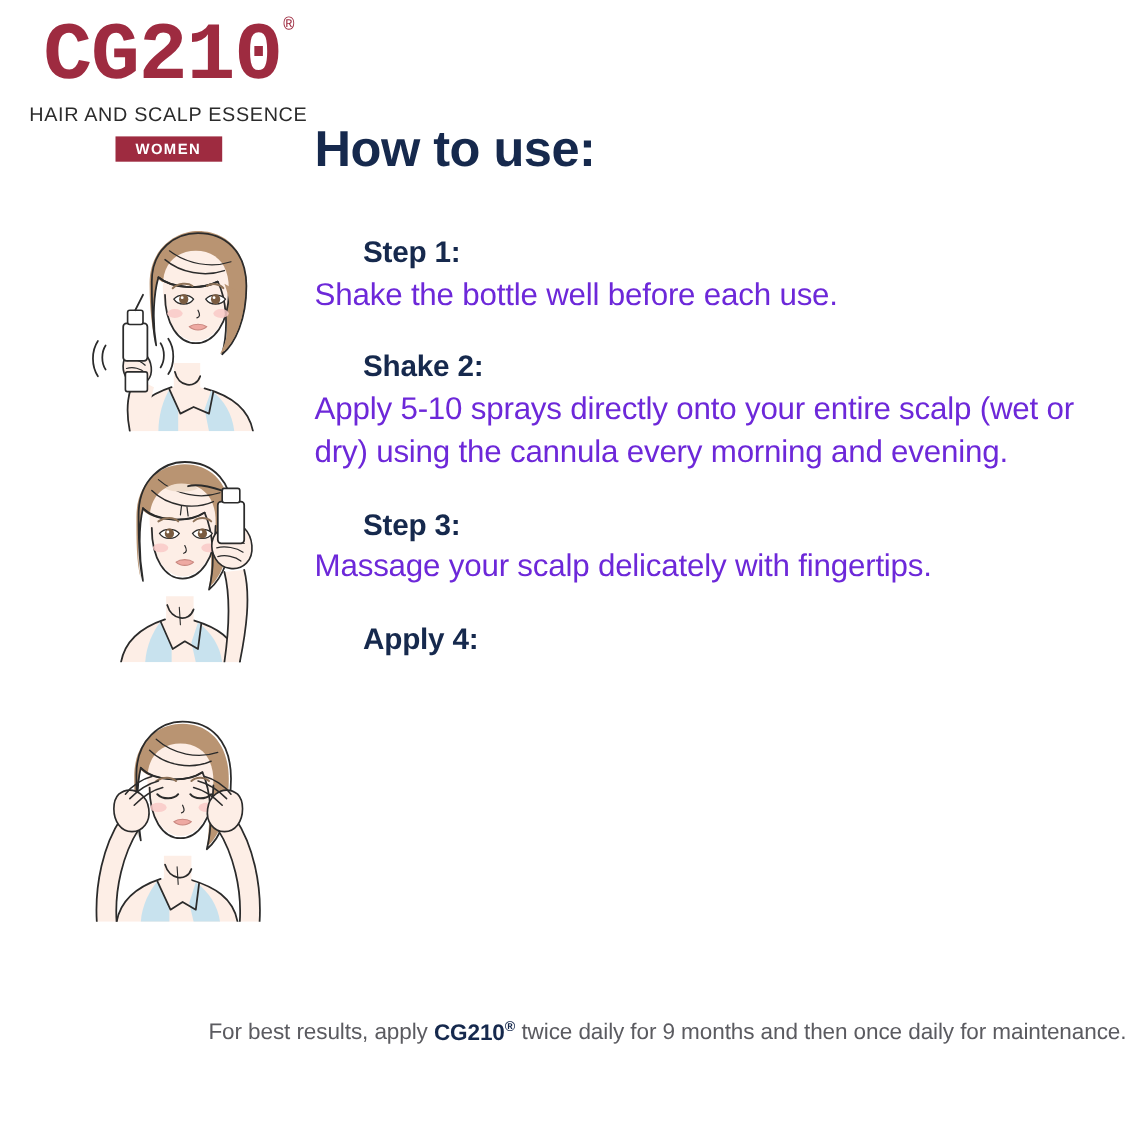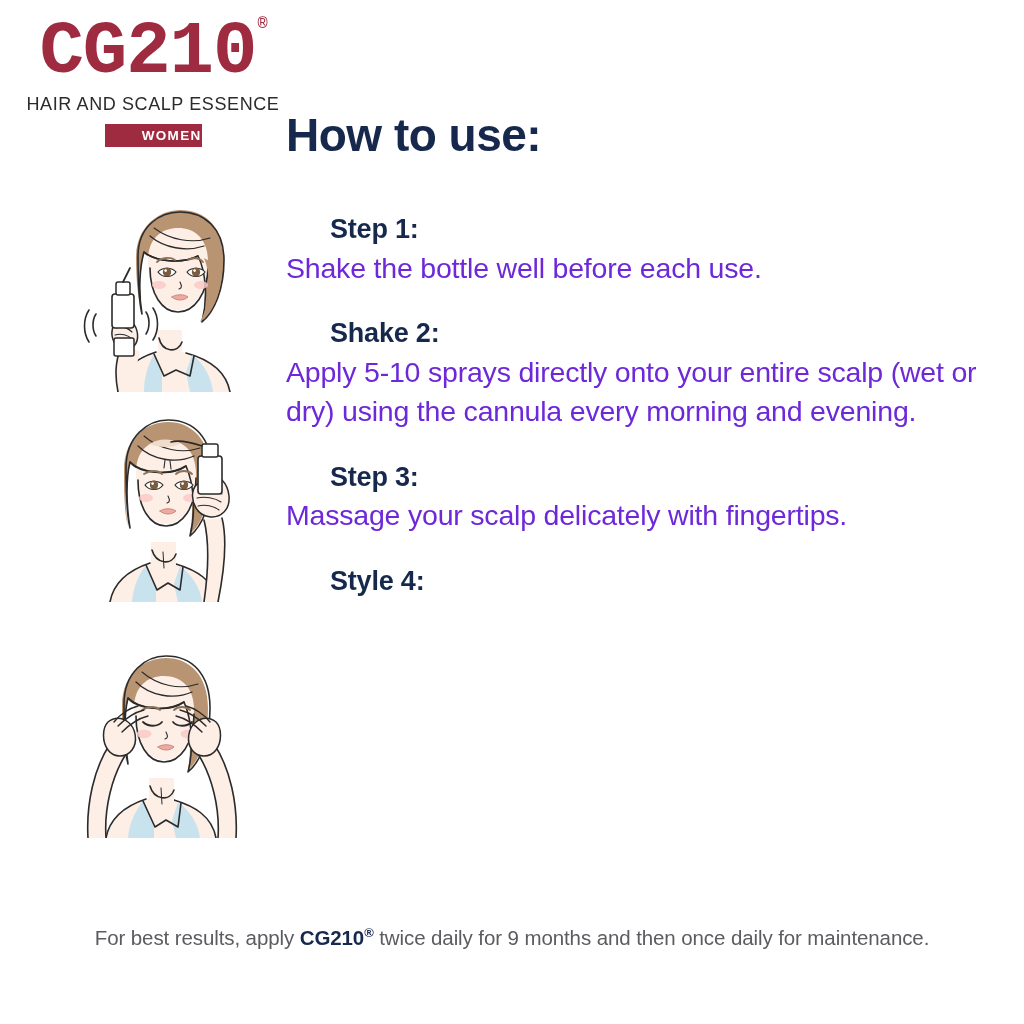--- a/index.html
+++ b/index.html
@@ -62,21 +62,21 @@
     margin: 9px auto 0 auto;
     display: block;
     width: 97px;
     height: 23px;
     background: #9e2b40;
     color: #ffffff;
     font-size: 13.5px;
     font-weight: 700;
     letter-spacing: 1.3px;
     line-height: 23px;
-    text-align: right;
+    text-align: center;
   }
 
   
   .headline {
     position: absolute;
     left: 286px;
     top: 108px;
     width: 700px;
     text-align: left;
     font-size: 46px;
@@ -124,21 +124,21 @@
   #illus-2 { top: 412px; }
   #illus-3 { top: 648px; }
   .illus svg { display: block; width: 100%; height: 100%; }
 
   
   .footer {
     position: absolute;
     left: 0;
     top: 925px;
     width: 1024px;
-    text-align: center;
+    text-align: right;
     font-size: 20.5px;
     color: #5b5b60;
     letter-spacing: -0.1px;
   }
   .footer .brandname {
     font-weight: 700;
     color: #16294d;
   }
   .footer .brandname .reg {
     font-size: 13px;
@@ -351,19 +351,19 @@
     </div>
     <div class="step">
       <div class="step-title">Shake 2:</div>
       <div class="step-body">Apply 5-10 sprays directly onto your entire scalp (wet or dry) using the cannula every morning and evening.</div>
     </div>
     <div class="step">
       <div class="step-title">Step 3:</div>
       <div class="step-body">Massage your scalp delicately with fingertips.</div>
     </div>
     <div class="step">
-      <div class="step-title">Style 4:</div>
+      <div class="step-title">Apply 4:</div>
     </div>
   </div>
 
   <div class="footer"><span>For best results, apply </span><span class="brandname"><span>CG210</span><span class="reg">®</span></span><span> twice daily for 9 months and then once daily for maintenance.</span></div>
 
 </div>
 
 </body></html>

